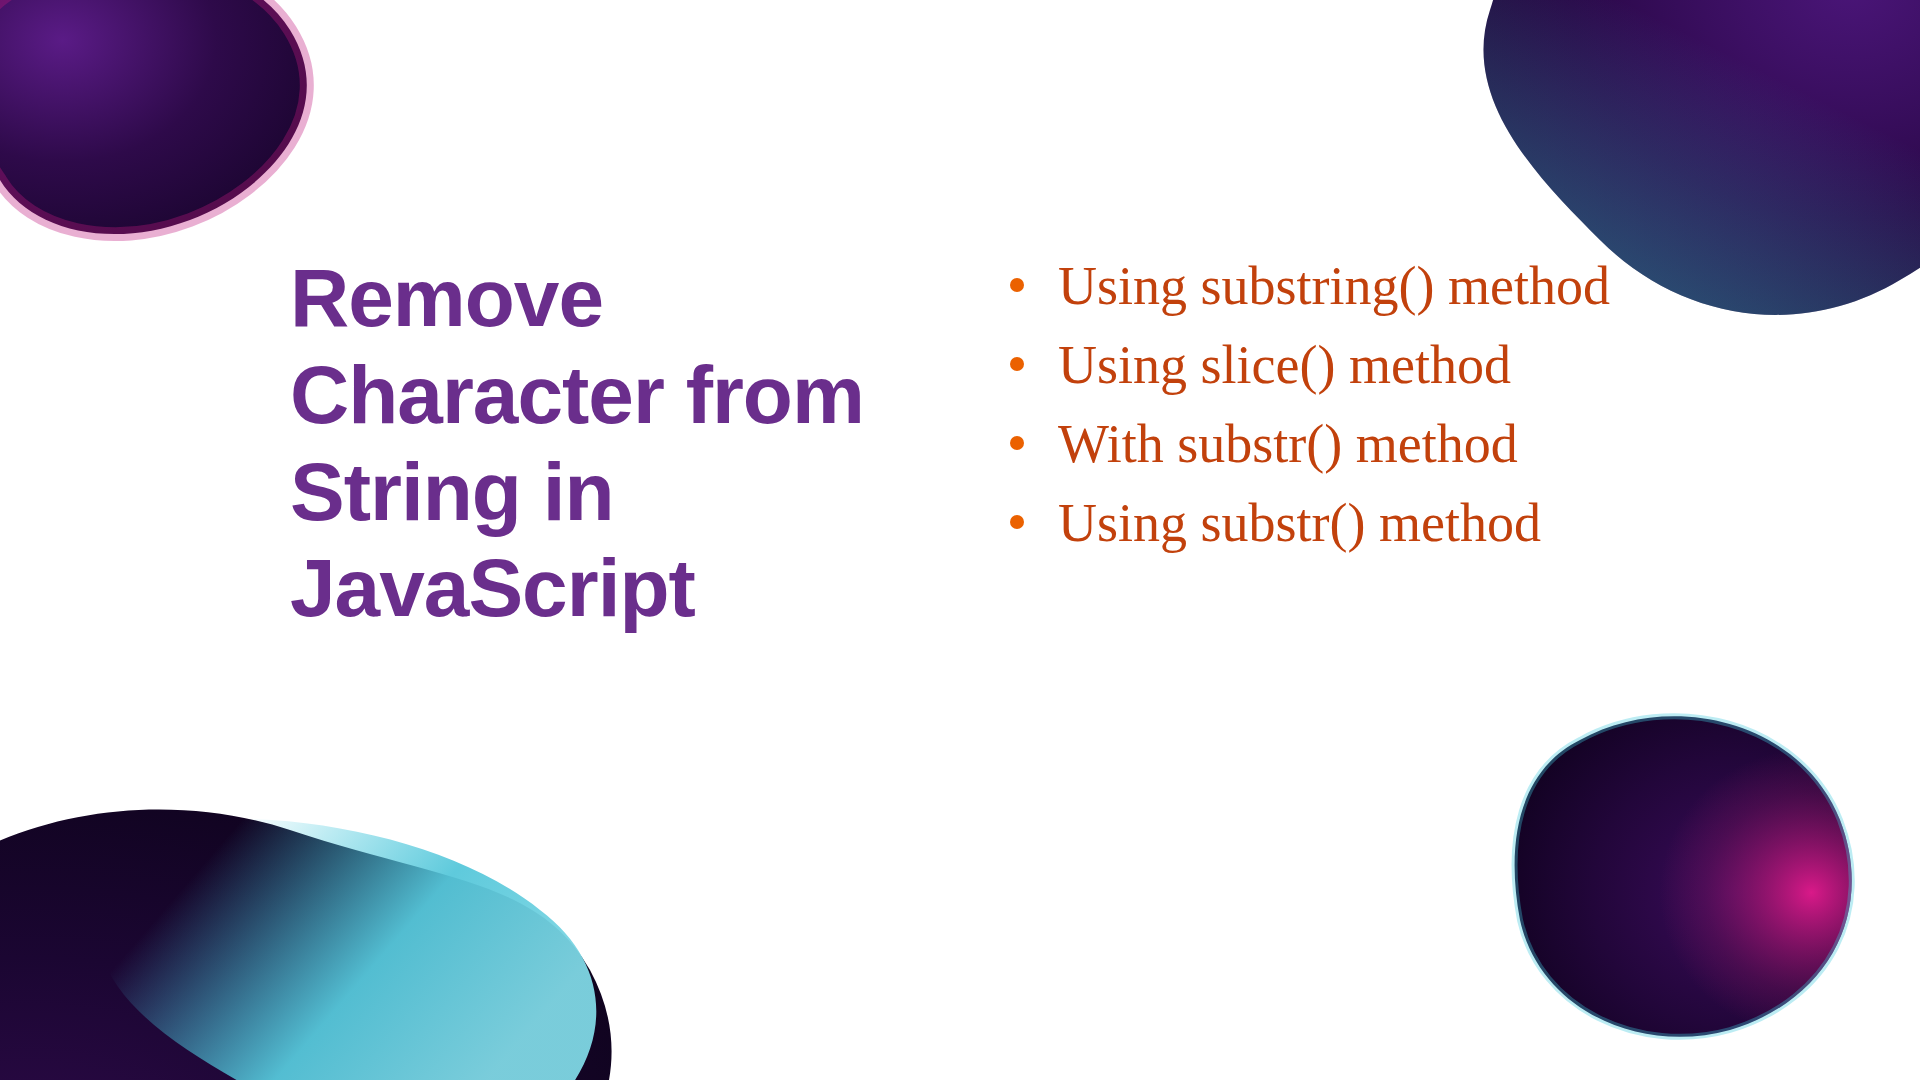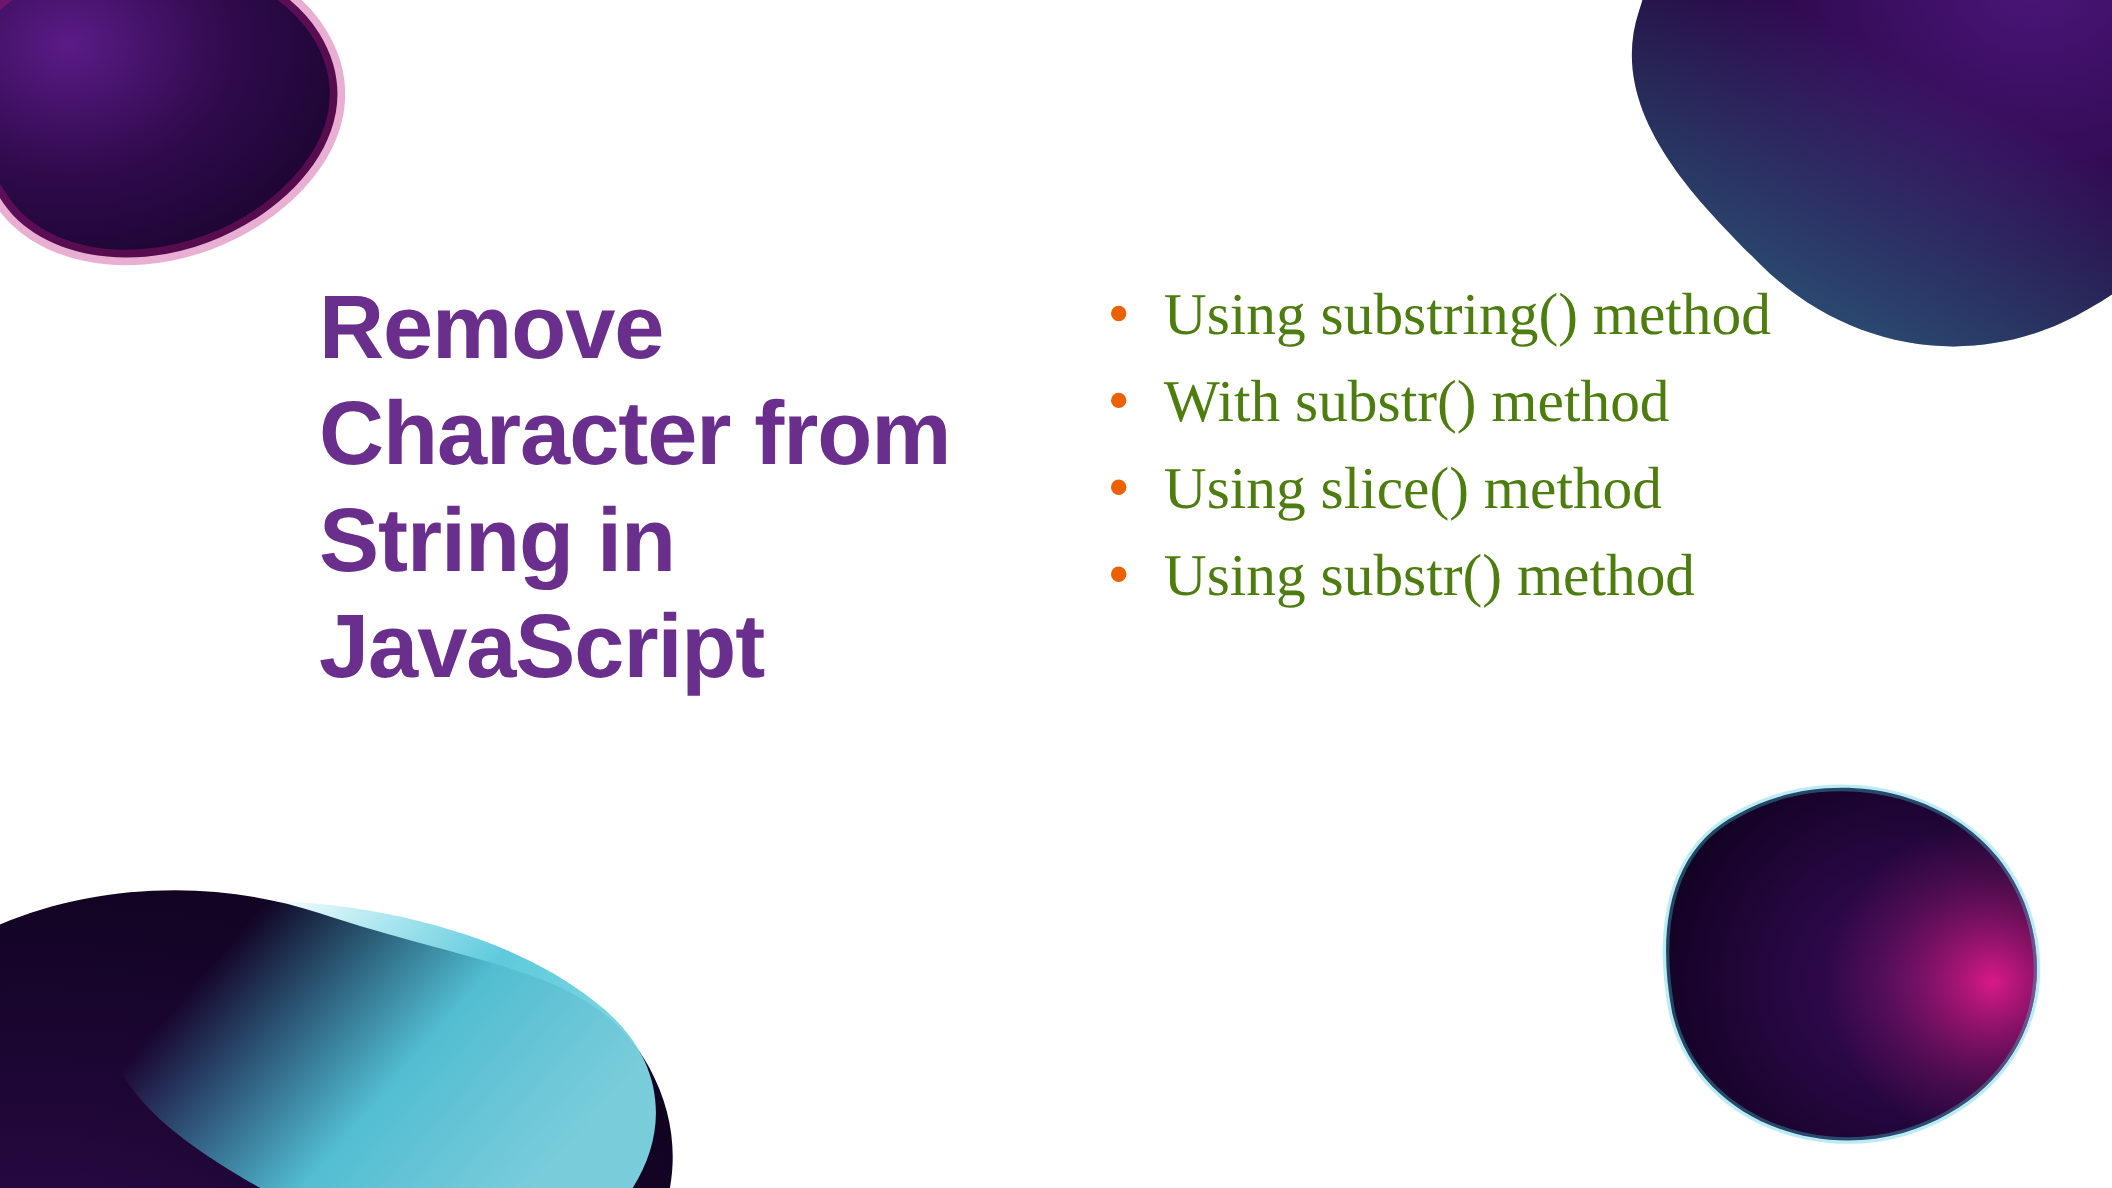--- a/index.html
+++ b/index.html
@@ -22,21 +22,21 @@
     line-height: 1.18;
     color: #6A2E8C;
     letter-spacing: -1px;
   }
 
   ul.methods {
     list-style: none;
     font-family: Georgia, 'Times New Roman', serif;
     font-size: 54px;
     line-height: 1.35;
-    color: #4d7c0f;
+    color: #c2410c;
   }
   ul.methods li {
     position: relative;
     padding-left: 58px;
     margin-bottom: 6px;
   }
   ul.methods li::before {
     content: "";
     position: absolute;
     left: 10px;
@@ -123,20 +123,20 @@
     </svg>
   </div>
 
   <div class="content">
     <div class="title-col">
       <h1 class="title">Remove Character from String in JavaScript</h1>
     </div>
     <div class="list-col">
       <ul class="methods">
         <li><span>Using substring() method</span></li>
+        <li><span>Using slice() method</span></li>
         <li><span>With substr() method</span></li>
-        <li><span>Using slice() method</span></li>
         <li><span>Using substr() method</span></li>
       </ul>
     </div>
   </div>
 
 </div>
 
 </body></html>

